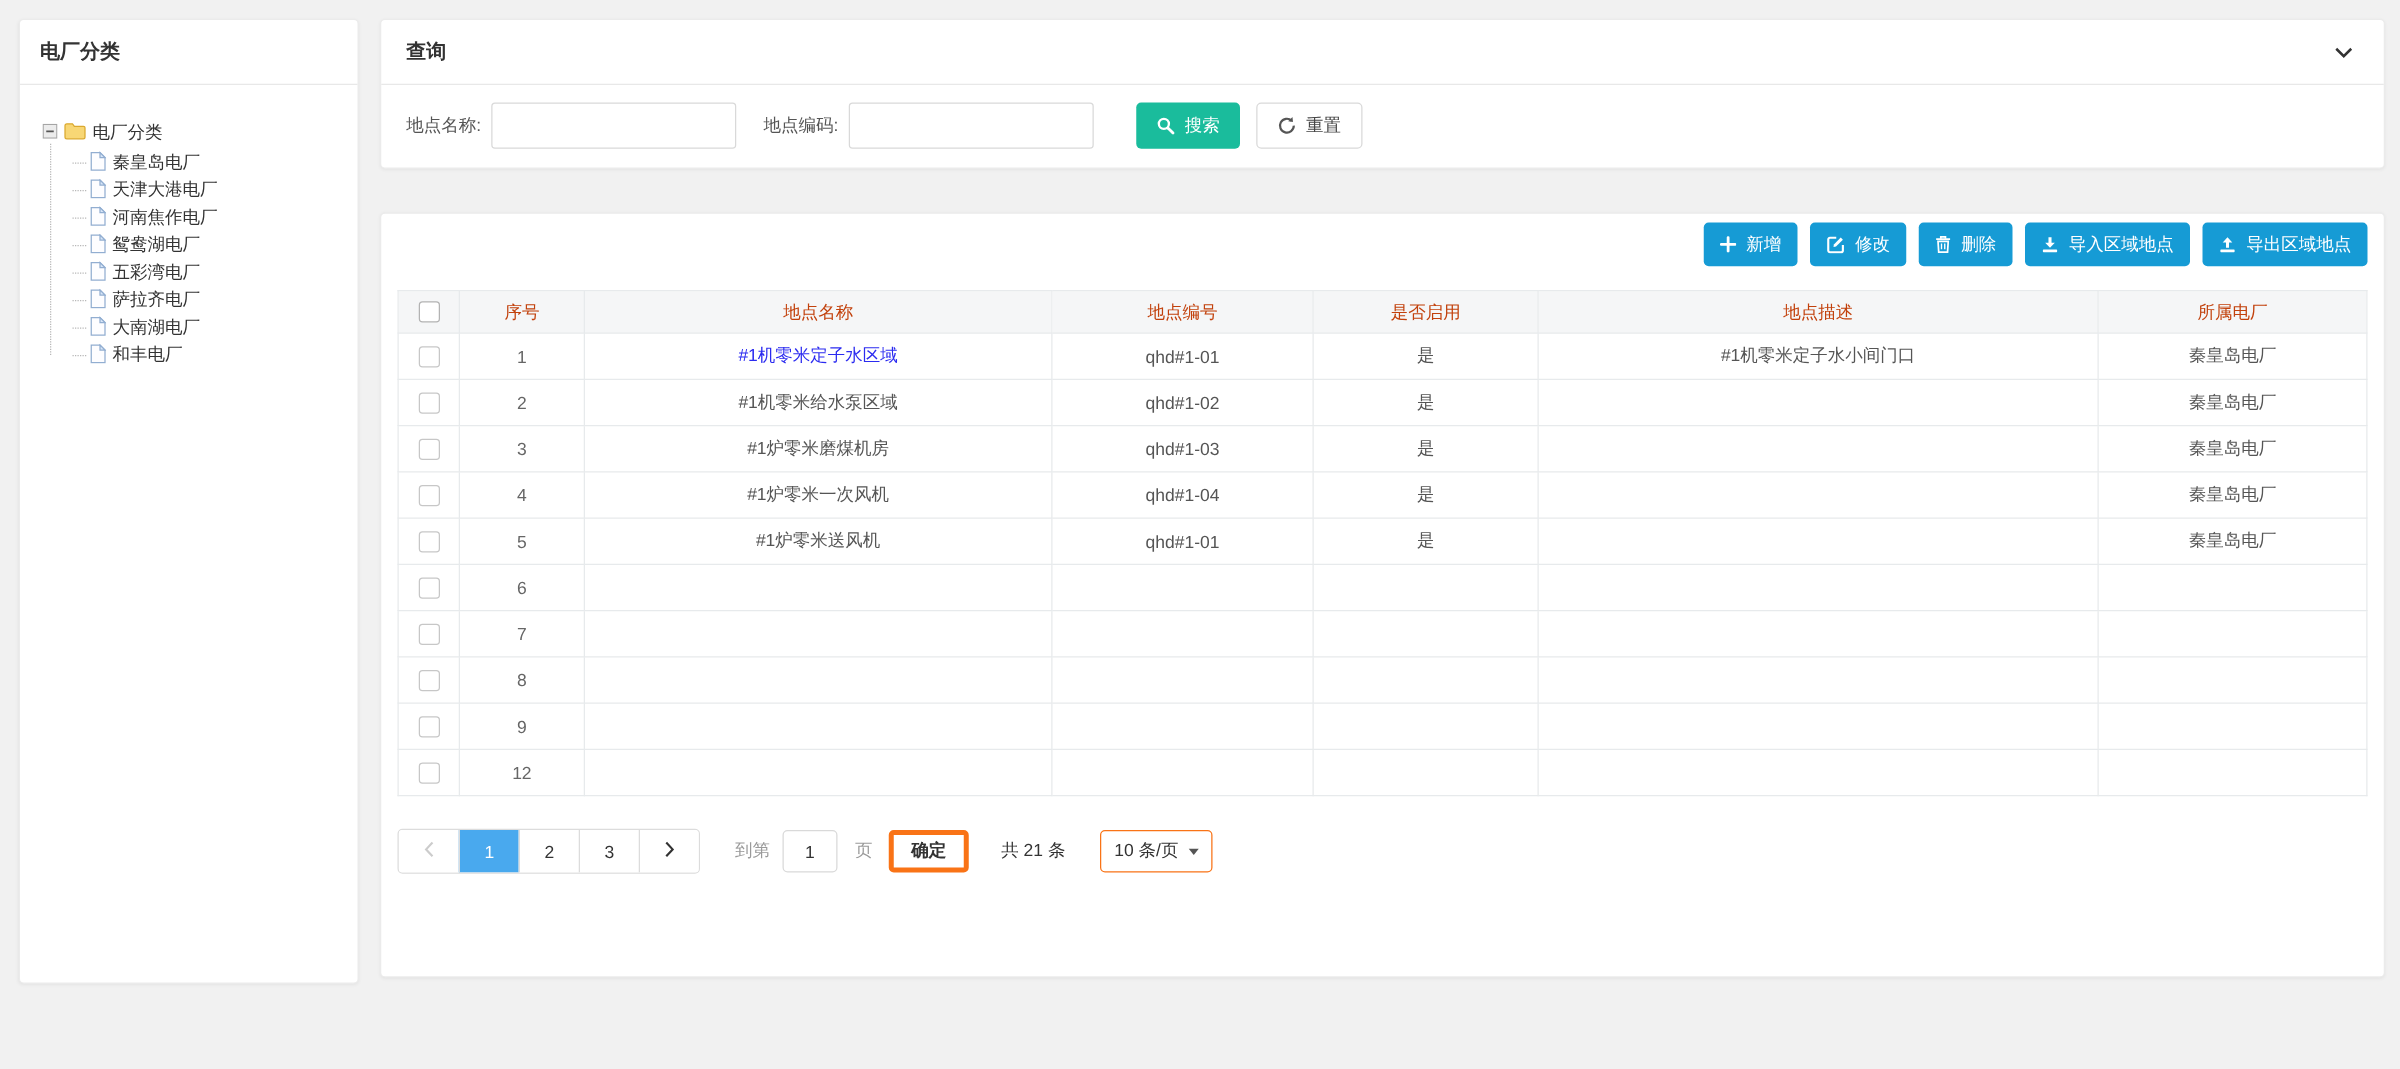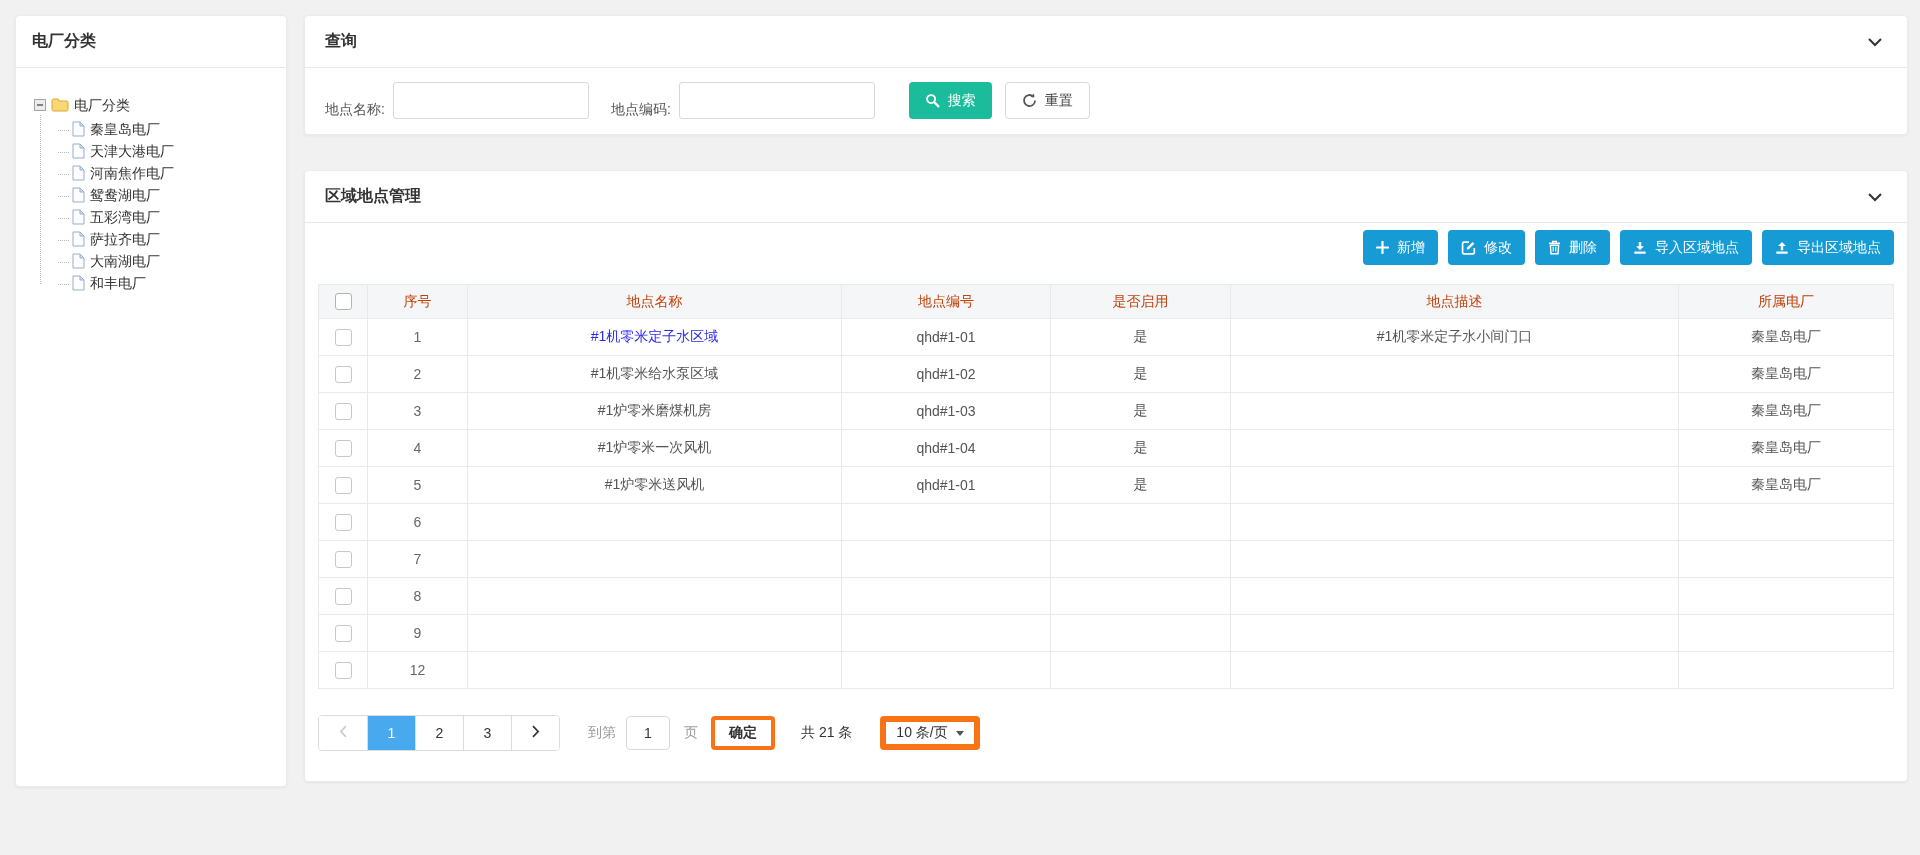--- a/index.html
+++ b/index.html
@@ -40,21 +40,21 @@
     content:""; position:absolute; left:-0px; top:11px; width:11px; margin-left:-0px;
     border-top:1px dotted #b8b8b8; left:0; transform:translateX(-0px);
   }
   .tree-item::before { left:0; width:11px; }
   .tree-label { font-size:14px; color:#333; white-space:nowrap; }
 
   
   .main { position:absolute; left:304px; top:15px; width:1604px; }
   .query-panel { height:120px; }
   .query-body { display:flex; align-items:center; padding:14px 20px 0; }
-  .field { display:flex; align-items:flex-end; margin-right:22px; }
+  .field { display:flex; align-items:center; margin-right:22px; }
   .field label { color:#555; margin-right:8px; white-space:nowrap; }
   .q-input {
     width:196px; height:37px;
     border:1px solid #d9d9d9; border-radius:3px;
     padding:0 10px; font-size:14px; color:#333; outline:none;
     font-family:inherit;
   }
   .btn {
     display:inline-flex; align-items:center; justify-content:center; gap:8px;
     height:37px; padding:0 16px;
@@ -107,21 +107,21 @@
   }
   .goto-suffix { color:#9a9a9a; margin-left:14px; }
   .confirm-btn {
     margin-left:13px; height:34px; padding:0 14px;
     background:#fff; border:4px solid #f97316; border-radius:4px;
     font-weight:bold; font-size:14px; font-family:inherit; color:#333; cursor:pointer;
   }
   .total-text { margin-left:26px; color:#333; }
   .page-size {
     margin-left:28px; height:34px; padding:0 10px;
-    border:6px solid #f97316; border-radius:4px; background:#fff;
+    border:1px solid #f97316; border-radius:4px; background:#fff;
     display:flex; align-items:center; gap:8px; cursor:pointer; color:#333;
   }
   .caret-down {
     width:0; height:0;
     border-left:4px solid transparent; border-right:4px solid transparent;
     border-top:5px solid #555;
   }
 </style>
 </head>
 <body>
@@ -266,30 +266,20 @@
               <path d="M13.9 8a5.9 5.9 0 1 1-1.8-4.2" fill="none" stroke="#555" stroke-width="1.9"></path>
               <polygon points="12.8,0.6 13.2,4.8 9.1,4.3" fill="#555"></polygon>
             </svg>
         </span>
         <span>重置</span>
       </button>
     </div>
   </div>
 
   <div class="panel mgmt-panel">
-    <div class="panel-header">
-      <span class="panel-title">区域地点管理</span>
-      <button class="chev-btn">
-        <span class="icon">
-          <svg width="16" height="10" viewBox="0 0 16 10">
-              <polyline points="2,2 8,8 14,2" fill="none" stroke="#333" stroke-width="2"></polyline>
-            </svg>
-        </span>
-      </button>
-    </div>
 
     <div class="toolbar">
         <button class="btn btn-cyan">
           <span class="icon"><svg width="13" height="13" viewBox="0 0 14 14">
               <path d="M7 1v12M1 7h12" stroke="#fff" stroke-width="2.4" stroke-linecap="round"></path>
             </svg></span>
           <span>新增</span>
         </button>
         <button class="btn btn-cyan">
           <span class="icon"><svg width="15" height="15" viewBox="0 0 15 15">

